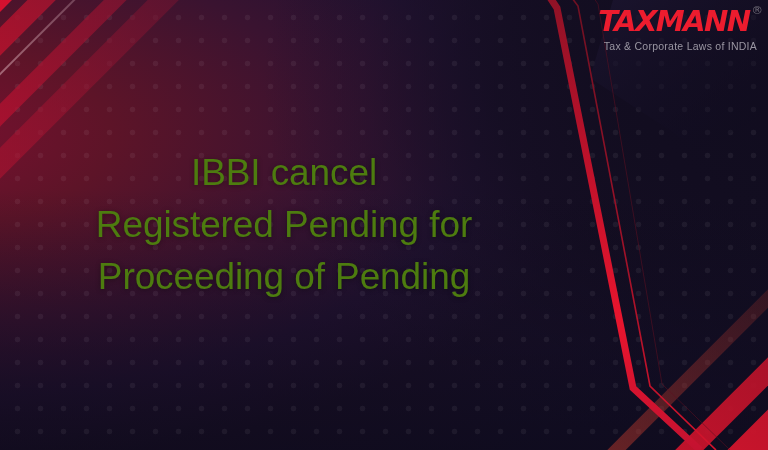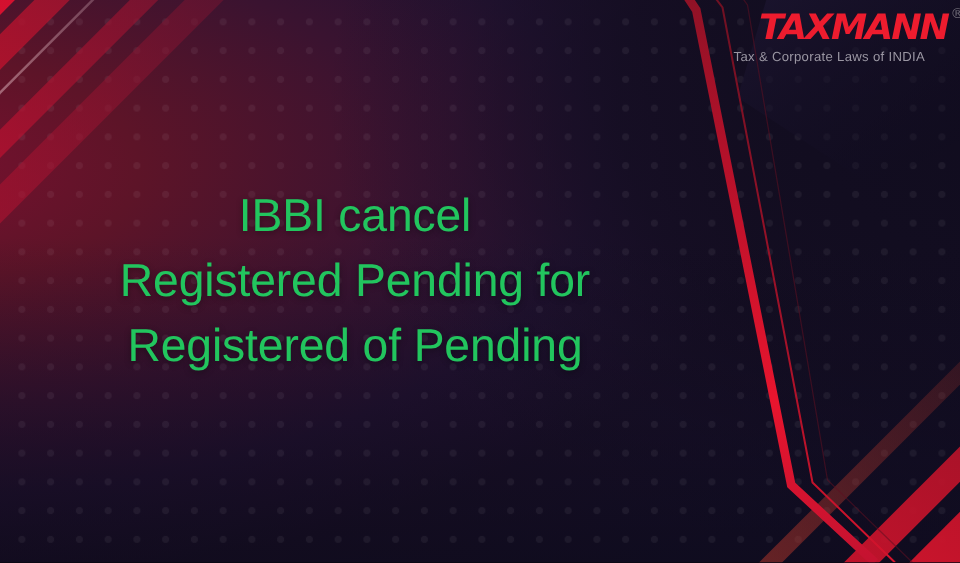--- a/index.html
+++ b/index.html
@@ -106,36 +106,35 @@
     width: 540px;
     height: 450px;
     display: flex;
     flex-direction: column;
     align-items: center;
     justify-content: center;
     text-align: center;
     z-index: 6;
   }
   .headline .line {
-    color: #22c55e;
+    color: #4d7c0f;
     font-size: 37px;
     line-height: 52px;
     font-weight: 400;
     letter-spacing: -0.1px;
     white-space: nowrap;
     text-shadow: 0 1px 5px rgba(0,0,0,0.35);
   }
 
   
   .logo {
     position: absolute;
     right: 10px;
     top: 8px;
     z-index: 8;
-    text-align: right;
   }
   .logo-word {
     position: relative;
     display: inline-block;
     color: #ed1c2e;
     font-family: "DejaVu Sans", sans-serif;
     font-size: 28px;
     font-weight: bold;
     font-style: italic;
     letter-spacing: -1.6px;
@@ -148,21 +147,21 @@
     right: -13px;
     top: -3px;
     color: #6e6a76;
     font-size: 11px;
     font-style: normal;
     font-weight: normal;
     letter-spacing: 0;
   }
   .logo-tag {
     margin-top: 5px;
-    margin-right: 18px;
+    margin-right: 1px;
     color: #9a96a2;
     font-size: 10.5px;
     letter-spacing: 0.25px;
     line-height: 1;
     white-space: nowrap;
   }
 </style>
 </head>
 <body>
 
@@ -211,21 +210,21 @@
     <polyline points="545,-10 557,8 633,388 700,450" fill="none" stroke="url(#gThick)" stroke-width="7" stroke-linejoin="miter"></polyline>
 
     <polyline points="566,-10 578,6 650,386 716,450" fill="none" stroke="url(#gThin)" stroke-width="1.6" stroke-linejoin="miter"></polyline>
 
     <polyline points="588,-10 598,4 662,384 730,450" fill="none" stroke="#5e1022" stroke-width="1" opacity="0.55" stroke-linejoin="miter"></polyline>
   </svg>
 
   <div class="headline">
     <div class="line">IBBI cancel</div>
     <div class="line">Registered Pending for</div>
-    <div class="line">Registered of Pending</div>
+    <div class="line">Proceeding of Pending</div>
   </div>
 
   <div class="logo">
     <div class="logo-word">TAXMANN<span class="logo-reg">®</span></div>
     <div class="logo-tag">Tax &amp; Corporate Laws of INDIA</div>
   </div>
 
 </div>
 
 </body></html>

